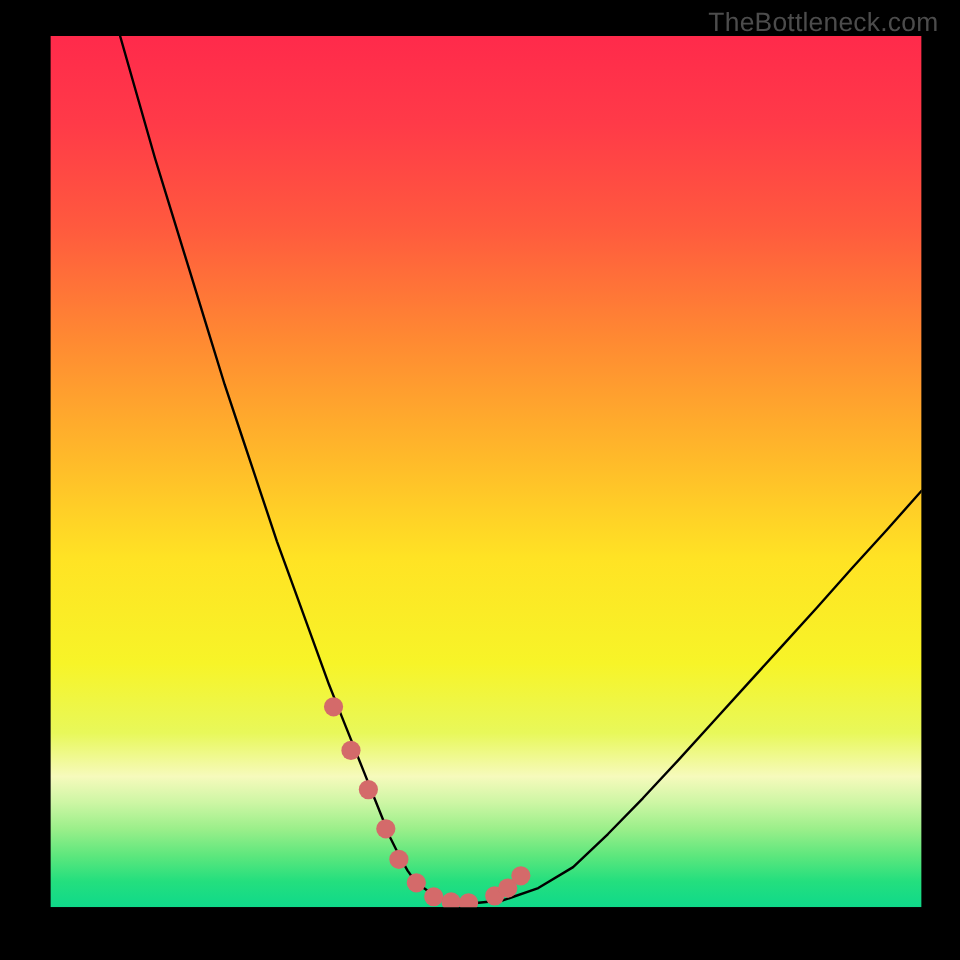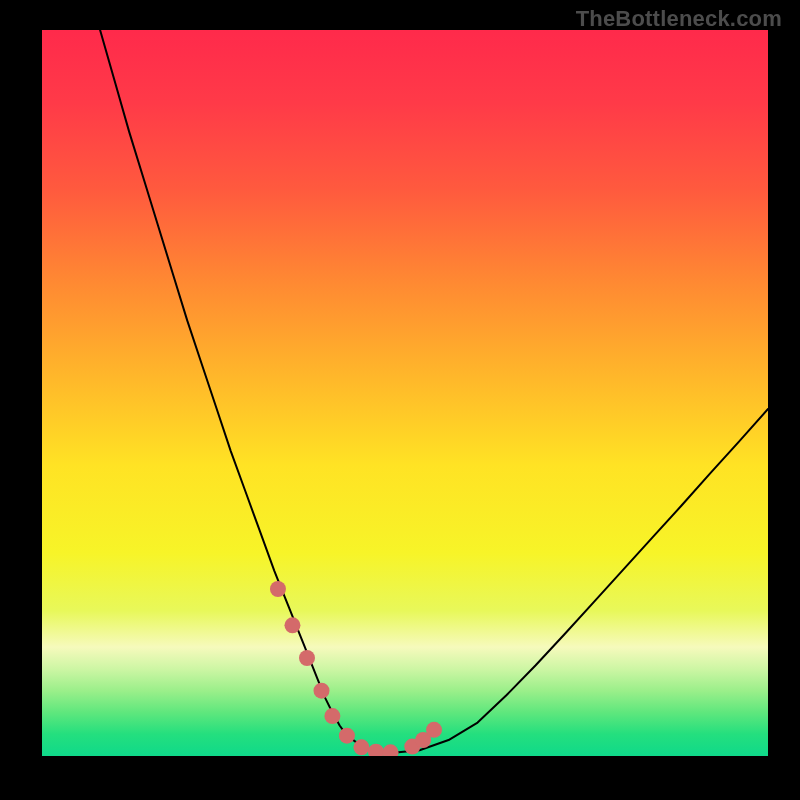--- a/index.html
+++ b/index.html
@@ -1,18 +1,18 @@
 <!DOCTYPE html>
 <html><head>
 <meta charset="utf-8">
 <style>
   html,body{margin:0;padding:0;width:800px;height:800px;background:#000;overflow:hidden;font-family:Arial,Helvetica,sans-serif}
   .stage{position:relative;width:800px;height:800px;background:#000}
   .plot{position:absolute;left:42px;top:30px;width:726px;height:726px;}
-  .watermark{position:absolute;top:6px;right:18px;color:#4c4c4c;font-size:22px;font-weight:700;letter-spacing:.2px}
+  .watermark{position:absolute;top:6px;right:18px;color:#4c4c4c;font-size:22px;font-weight:400;letter-spacing:.2px}
   svg{display:block}
 </style>
 </head>
 <body>
 <div class="stage">
   <div class="watermark">TheBottleneck.com</div>
   <div class="plot">
     <svg id="svg" width="726" height="726" viewBox="0 0 726 726">
         <defs>
           <linearGradient id="bg" x1="0" y1="0" x2="0" y2="1">

